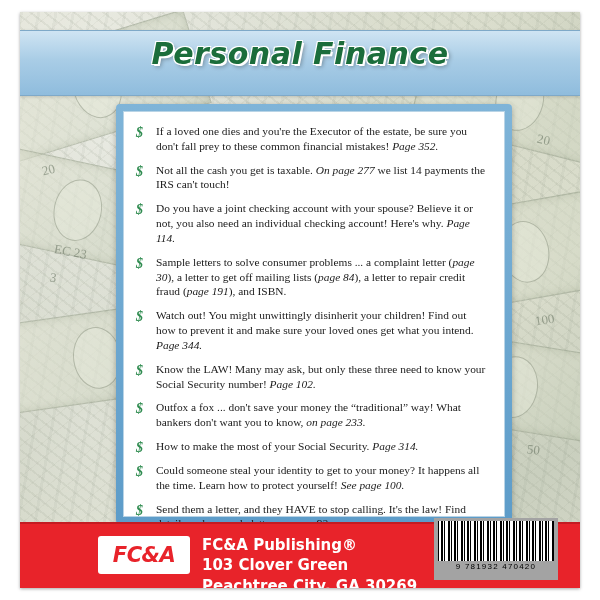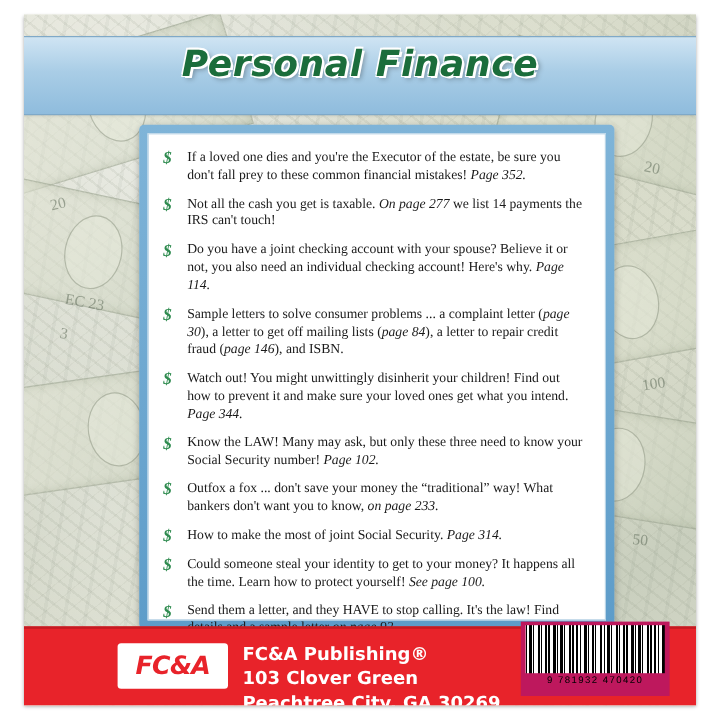--- a/index.html
+++ b/index.html
@@ -197,21 +197,21 @@
     line-height: 1.35;
   }
 
   
   .barcode-box {
     position: absolute;
     right: 22px;
     bottom: 8px;
     width: 124px;
     height: 62px;
-    background: #be185d;
+    background: #a3a3a3;
     padding: 3px 4px 2px 4px;
     box-sizing: border-box;
   }
   .bars {
     height: 40px;
     width: 100%;
     background-image: repeating-linear-gradient(
       90deg,
       #000 0 1px, #fff 1px 3px,
       #000 3px 5px, #fff 5px 6px,
@@ -263,25 +263,25 @@
 
   <div class="title-band"></div>
   <div class="title-text">Personal Finance</div>
 
   <div class="panel-outer">
     <div class="panel-inner">
       <ul class="bullets" id="bullet-list">
           <li><span class="dollar">$</span><span>If a loved one dies and you're the Executor of the estate, be sure you don't fall prey to these common financial mistakes! </span><span class="it">Page 352.</span></li>
           <li><span class="dollar">$</span><span>Not all the cash you get is taxable. </span><span class="it">On page 277 </span><span>we list 14 payments the IRS can't touch!</span></li>
           <li><span class="dollar">$</span><span>Do you have a joint checking account with your spouse? Believe it or not, you also need an individual checking account!  Here's why.  </span><span class="it">Page 114.</span></li>
-          <li><span class="dollar">$</span><span>Sample letters to solve consumer problems ... a complaint letter (</span><span class="it">page 30</span><span>), a letter to get off mailing lists (</span><span class="it">page 84</span><span>), a letter to repair credit fraud (</span><span class="it">page 146</span><span>), and ISBN.</span></li>
+          <li><span class="dollar">$</span><span>Sample letters to solve consumer problems ... a complaint letter (</span><span class="it">page 30</span><span>), a letter to get off mailing lists (</span><span class="it">page 84</span><span>), a letter to repair credit fraud (</span><span class="it">page 191</span><span>), and ISBN.</span></li>
           <li><span class="dollar">$</span><span>Watch out!  You might unwittingly disinherit your children! Find out how to prevent it and make sure your loved ones get what you intend.  </span><span class="it">Page 344.</span></li>
           <li><span class="dollar">$</span><span>Know the LAW!  Many may ask, but only these three need to know your Social Security number!  </span><span class="it">Page 102.</span></li>
           <li><span class="dollar">$</span><span>Outfox a fox ... don't save your money the “traditional” way!  What bankers don't want you to know, </span><span class="it">on page 233.</span></li>
-          <li><span class="dollar">$</span><span>How to make the most of joint Social Security.  </span><span class="it">Page 314.</span></li>
+          <li><span class="dollar">$</span><span>How to make the most of your Social Security.  </span><span class="it">Page 314.</span></li>
           <li><span class="dollar">$</span><span>Could someone steal your identity to get to your money? It happens all the time. Learn how to protect yourself! </span><span class="it">See page 100.</span></li>
           <li><span class="dollar">$</span><span>Send them a letter, and they HAVE to stop calling.  It's the law!  Find details and a sample letter </span><span class="it">on page 92.</span></li>
         </ul>
     </div>
   </div>
 
   <div class="isbn-line">ISBN 978-1-932470-42-0</div>
 
   <div class="footer">
     <div class="logo-box">

